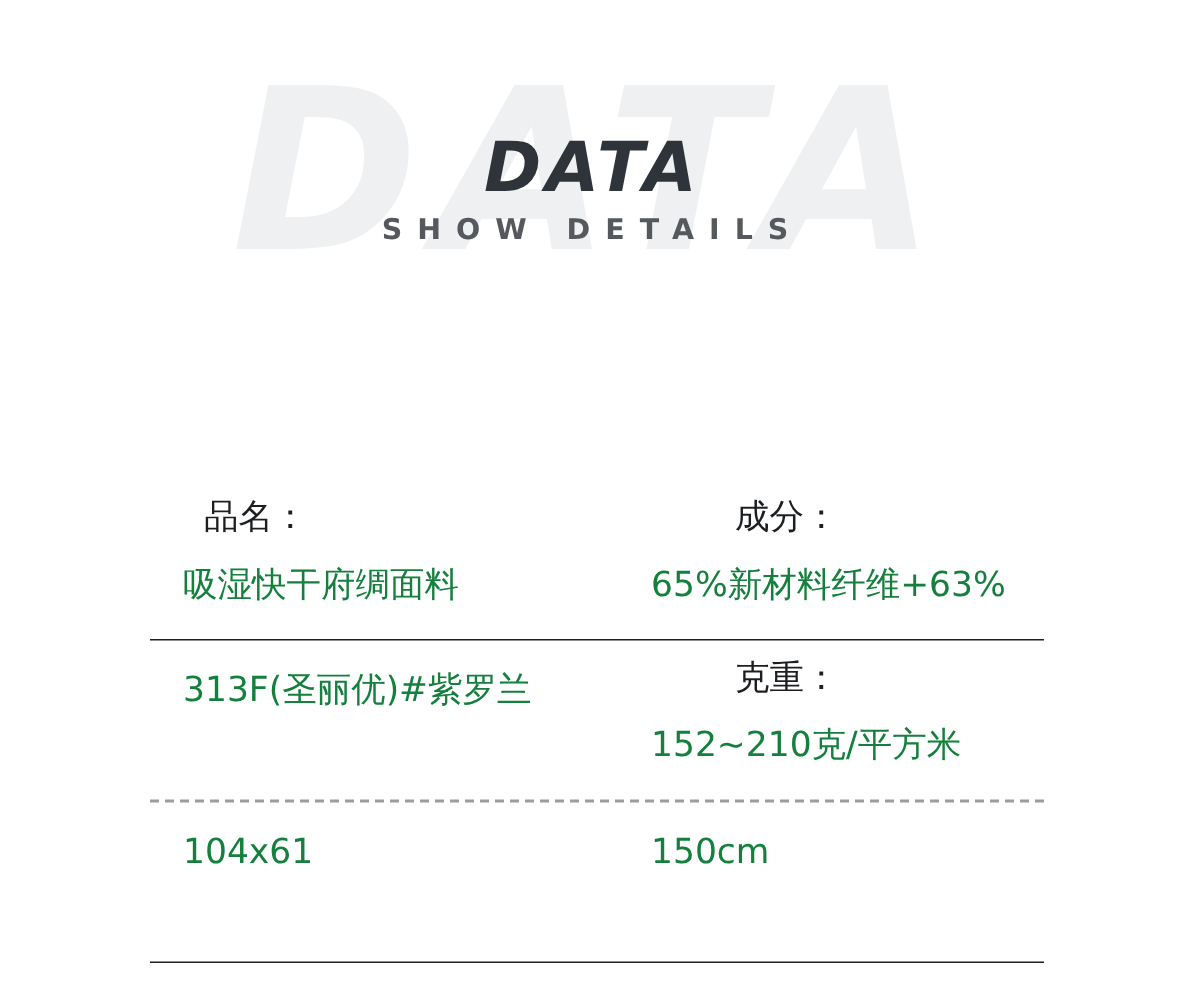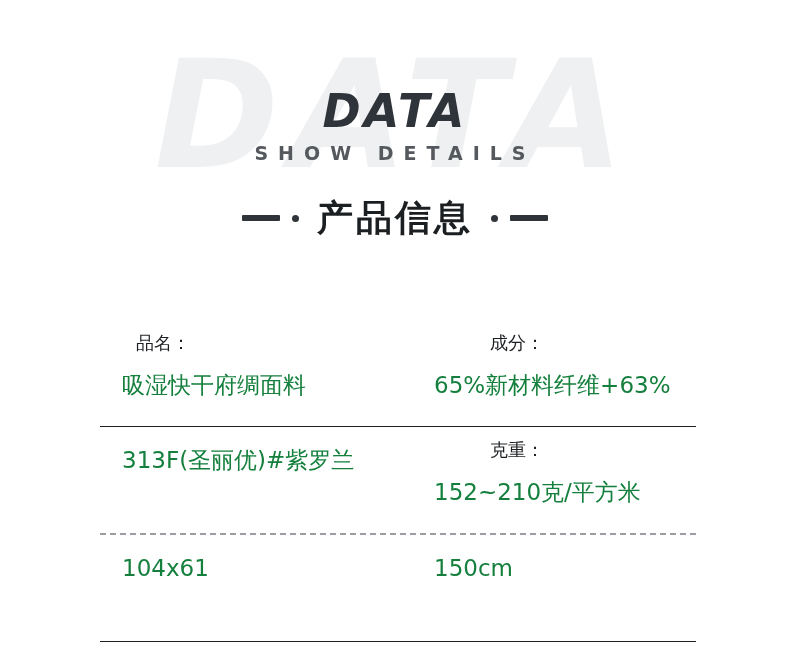--- a/index.html
+++ b/index.html
@@ -120,21 +120,21 @@
     position: relative;
   }
   .spec-cell.left {
     padding-left: 22px;
   }
   .spec-cell.right {
     padding-left: 28px;
   }
   .spec-label {
     font-family: "DejaVu Sans", sans-serif;
-    font-size: 18px;
+    font-size: 23px;
     color: #1c1f22;
     line-height: 1;
     padding-top: 14px;
     padding-left: 14px;
   }
   .spec-value {
     font-family: "DejaVu Sans", sans-serif;
     font-size: 23px;
     color: #15803d;
     line-height: 1;
@@ -158,27 +158,20 @@
 </style>
 </head>
 <body>
 
 <div class="page">
 
   <div class="header">
     <div class="watermark">DATA</div>
     <div class="title-en">DATA</div>
     <div class="subtitle-en">SHOW DETAILS</div>
-    <div class="title-cn-row">
-      <span class="dash"></span>
-      <span class="dot"></span>
-      <span class="title-cn">产品信息</span>
-      <span class="dot"></span>
-      <span class="dash"></span>
-    </div>
   </div>
 
   <div class="specs">
 
     <div class="spec-row">
       <div class="spec-cell left">
         <div class="spec-label">品名：</div>
         <div class="spec-value">吸湿快干府绸面料</div>
       </div>
       <div class="spec-cell right">

